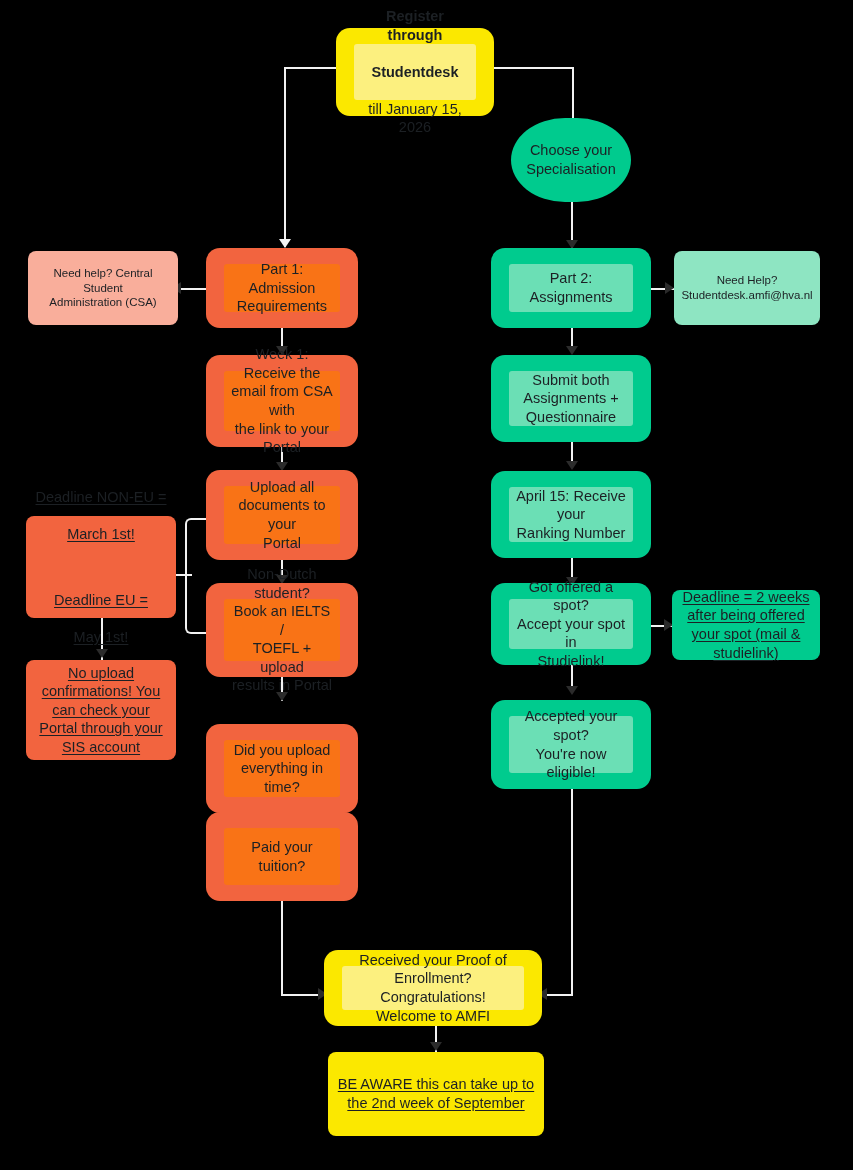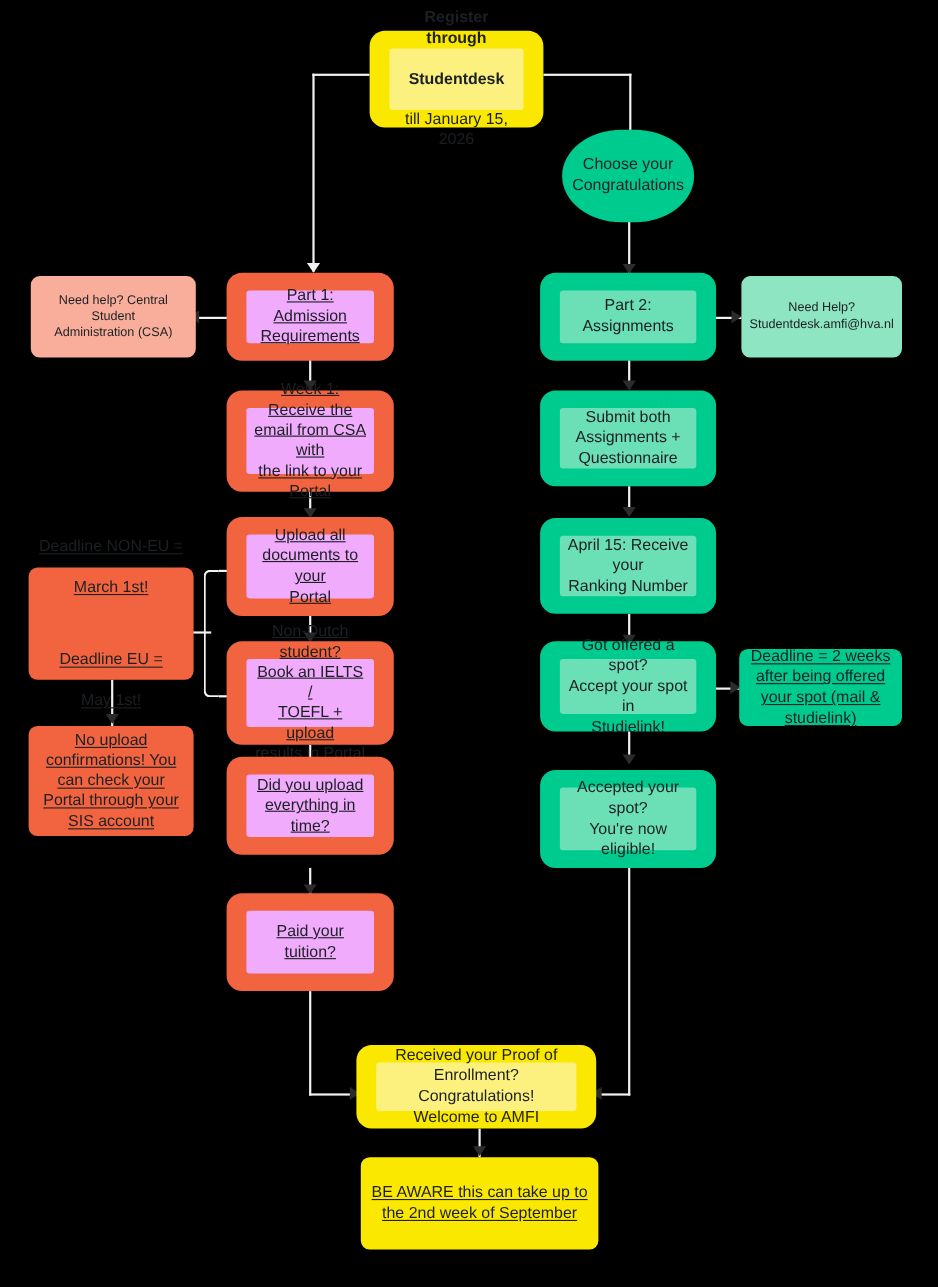--- a/index.html
+++ b/index.html
@@ -40,21 +40,21 @@
     padding: 4px 6px;
     white-space: pre-line;
   }
 
   
   .frame { padding: 16px 18px; border-radius: 14px; }
   .frame .inner { border-radius: 3px; }
 
   
   .orange        { background: #F2643F; }
-  .orange .inner { background: #f0abfc; text-decoration: underline; }
+  .orange .inner { background: #f97316; }
   .orange-flat   { background: #F2643F; border-radius: 8px; }
   .orange-flat .inner { background: transparent; }
   .pink-flat     { background: #F9AE9B; border-radius: 8px; }
   .pink-flat .inner { background: transparent; }
 
   
   .green         { background: #00CB8E; }
   .green .inner  { background: #6BDFB5; }
   .green-flat    { background: #00CB8E; border-radius: 8px; justify-content: center; }
   .green-flat .inner { background: transparent; }
@@ -196,21 +196,21 @@
       <div>
         <div class="ln1 bold">Register through</div>
         <div class="ln1 bold">Studentdesk</div>
         <div>till January 15, 2026</div>
       </div>
     </div>
   </div>
 
   <div class="node pill t-md" style="left:511px; top:118px; width:120px; height:84px;">
     <div class="inner">Choose your
-Congratulations</div>
+Specialisation</div>
   </div>
 
   <div class="node pink-flat t-sm" style="left:28px; top:251px; width:150px; height:74px;">
     <div class="inner">Need help? Central Student
 Administration (CSA)</div>
   </div>
 
   <div class="node orange frame t-md" style="left:206px; top:248px; width:152px; height:80px;">
     <div class="inner">Part 1: Admission
 Requirements</div>
@@ -249,21 +249,21 @@
 SIS account</div>
   </div>
 
   <div class="node orange frame t-md" style="left:206px; top:583px; width:152px; height:94px;">
     <div class="inner">Non-Dutch student?
 Book an IELTS /
 TOEFL + upload
 results in Portal</div>
   </div>
 
-  <div class="node orange frame t-md" style="left:206px; top:688px; width:152px; height:89px;">
+  <div class="node orange frame t-md" style="left:206px; top:724px; width:152px; height:89px;">
     <div class="inner">Did you upload
 everything in time?</div>
   </div>
 
   <div class="node orange frame t-md" style="left:206px; top:812px; width:152px; height:89px;">
     <div class="inner">Paid your tuition?</div>
   </div>
 
   <div class="node green frame t-md" style="left:491px; top:248px; width:160px; height:80px;">
     <div class="inner">Part 2: Assignments</div>

